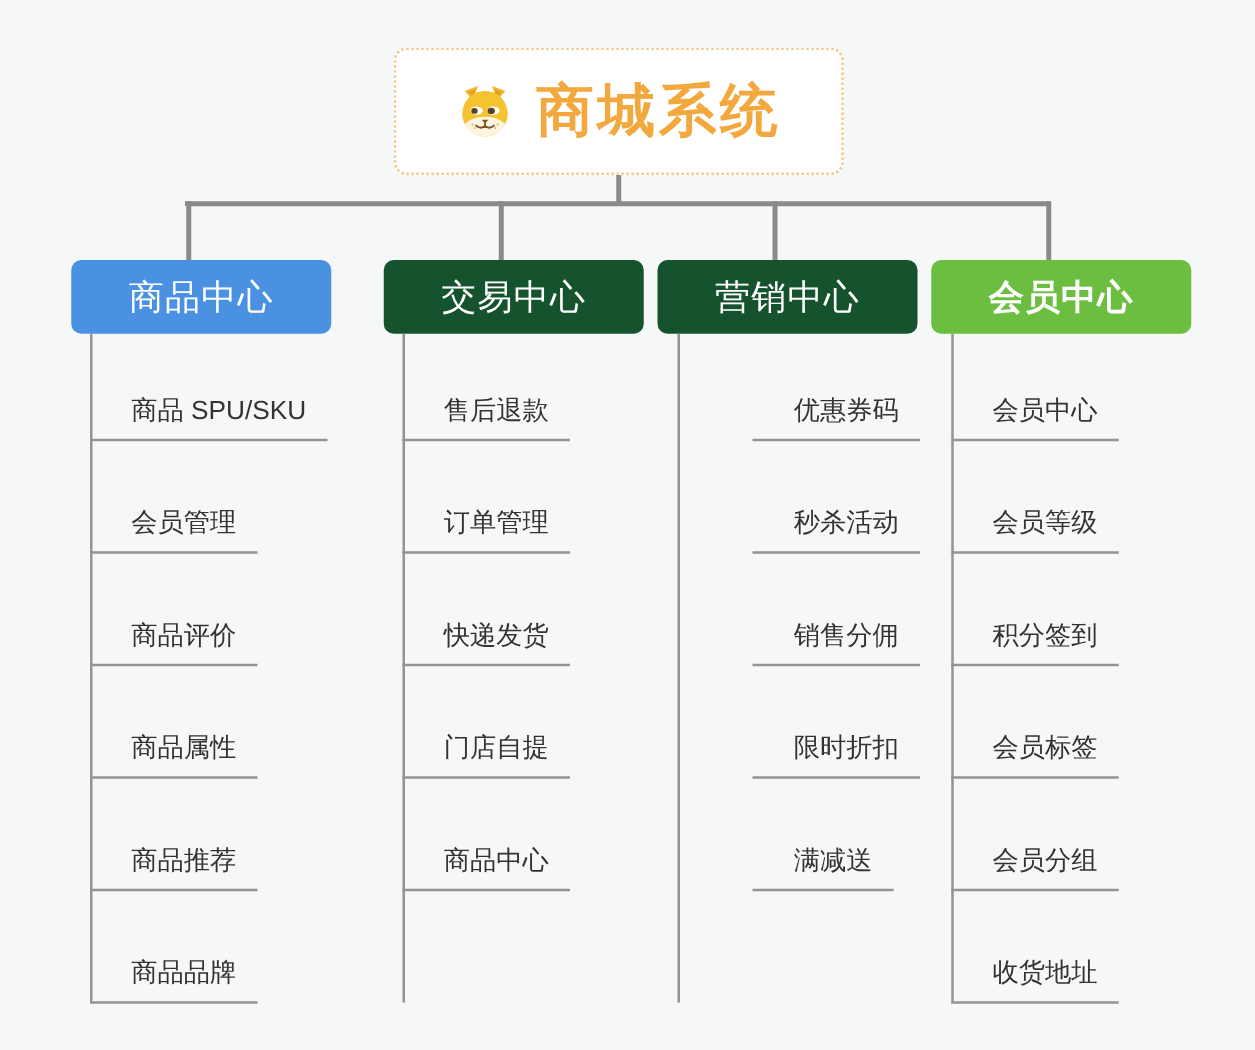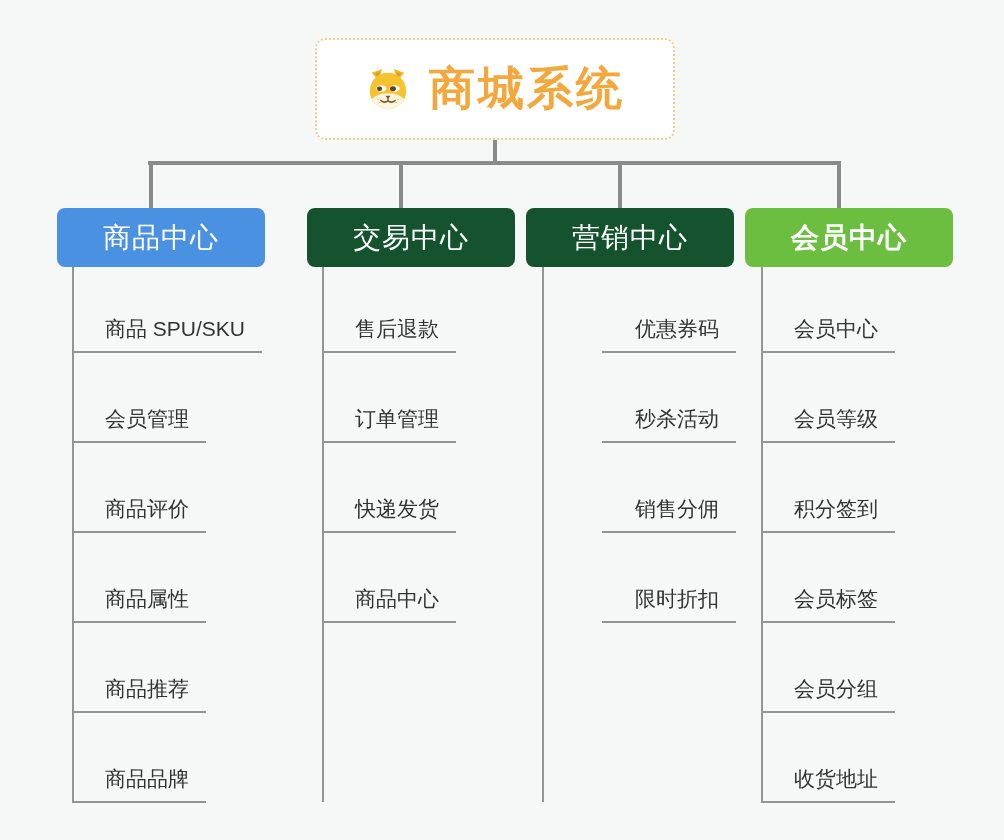--- a/index.html
+++ b/index.html
@@ -134,28 +134,30 @@
     <div class="item">商品评价</div>
     <div class="item">商品属性</div>
     <div class="item">商品推荐</div>
     <div class="item">商品品牌</div>
   </div>
 
   <div class="col c2">
     <div class="item">售后退款</div>
     <div class="item">订单管理</div>
     <div class="item">快递发货</div>
+    <div class="item">门店自提</div>
     <div class="item">商品中心</div>
   </div>
 
   <div class="col c3">
     <div class="item">优惠券码</div>
     <div class="item">秒杀活动</div>
     <div class="item">销售分佣</div>
     <div class="item">限时折扣</div>
+    <div class="item">满减送</div>
   </div>
 
   <div class="col c4">
     <div class="item">会员中心</div>
     <div class="item">会员等级</div>
     <div class="item">积分签到</div>
     <div class="item">会员标签</div>
     <div class="item">会员分组</div>
     <div class="item">收货地址</div>
   </div>

